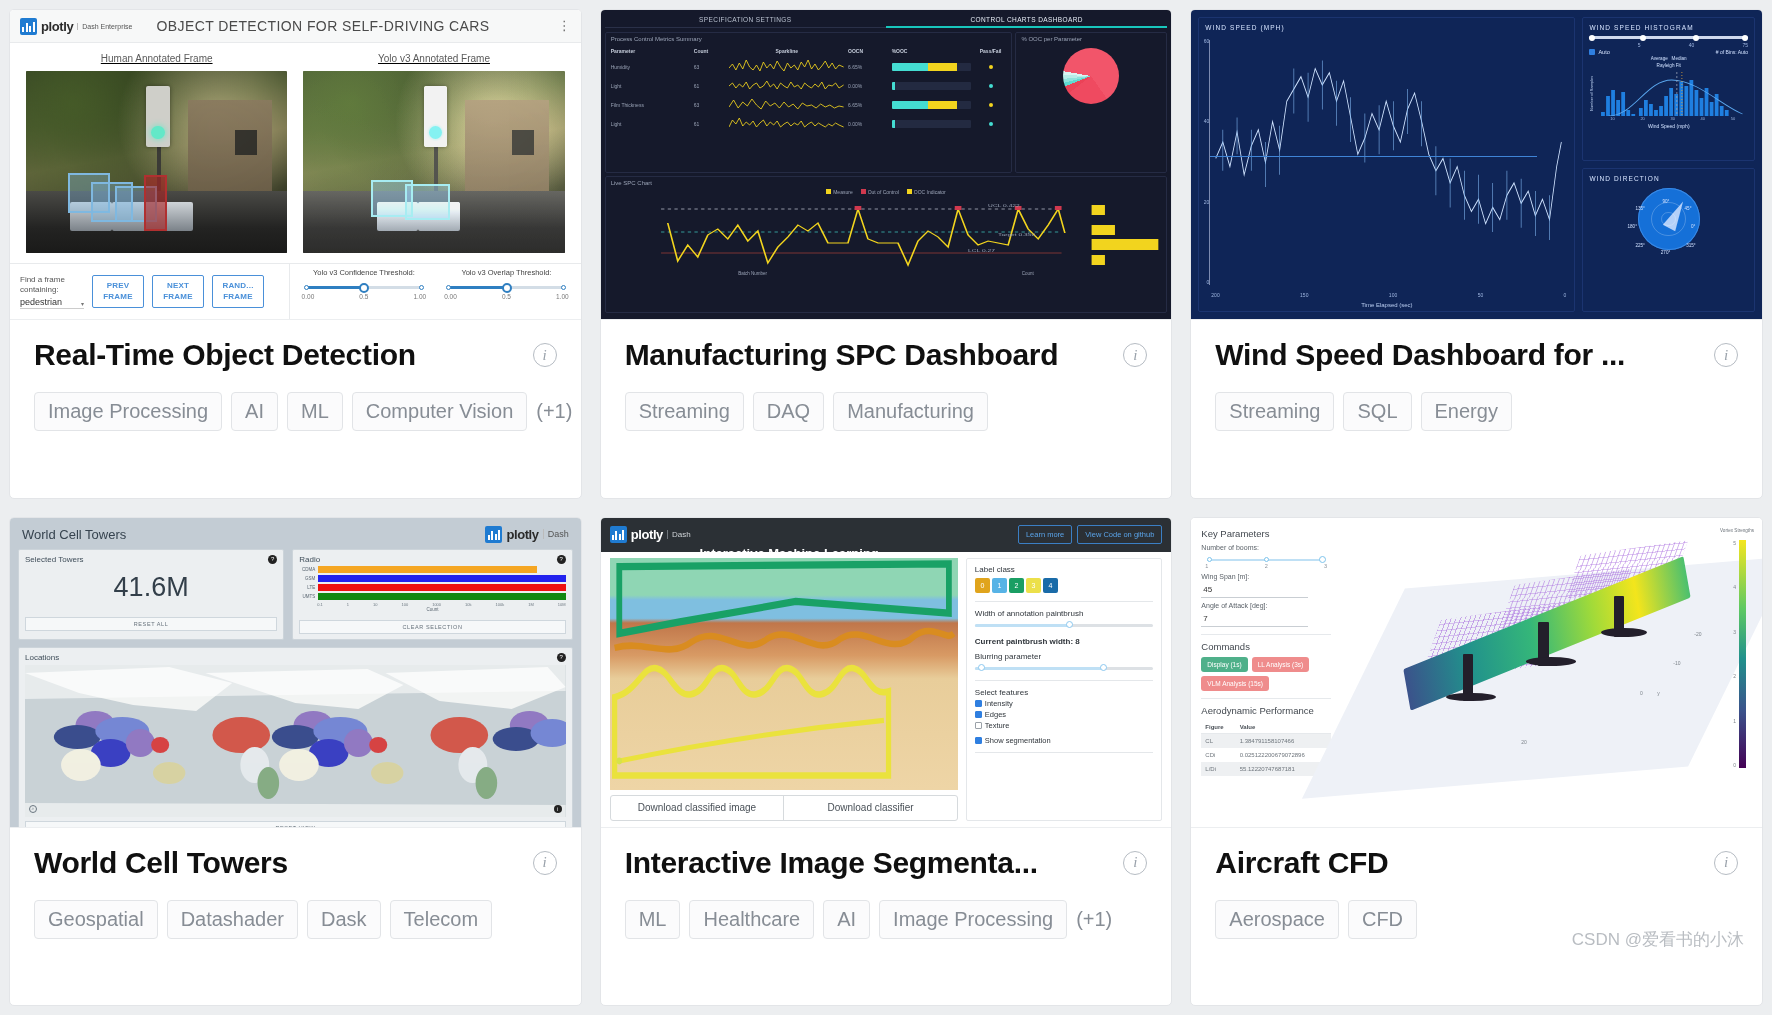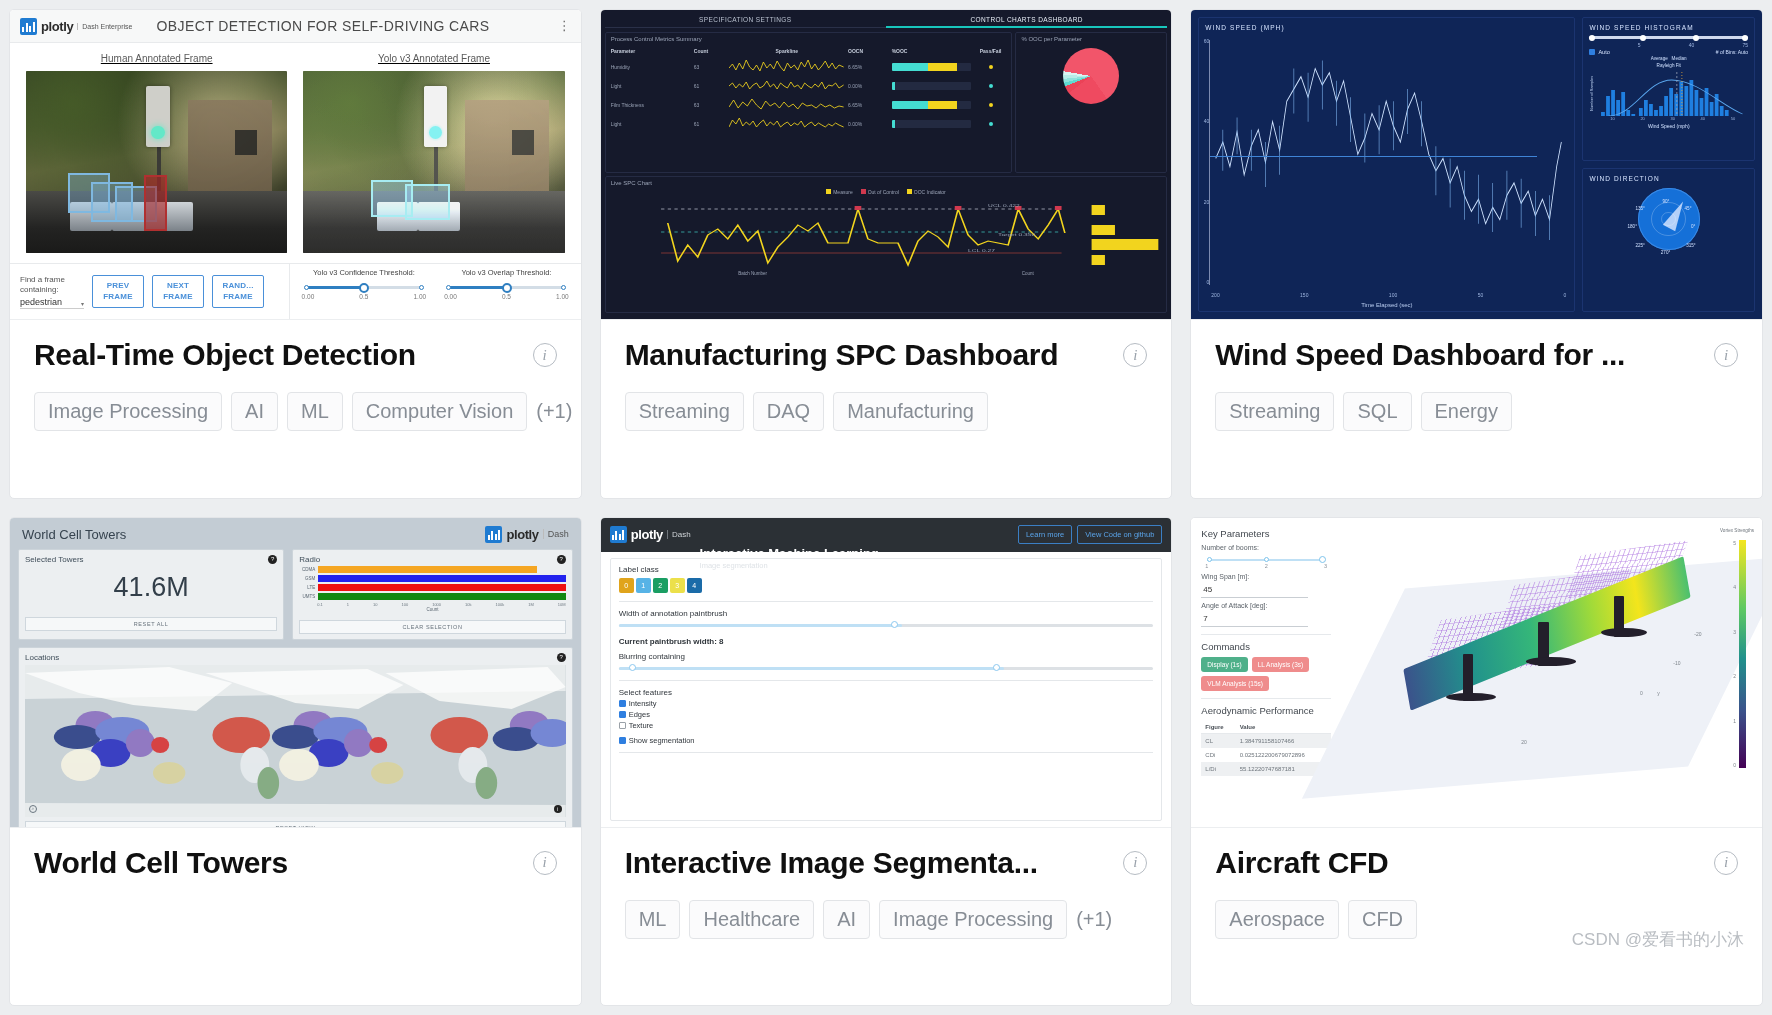--- a/index.html
+++ b/index.html
@@ -781,20 +781,26 @@
           </div>
           <div class="wct-btn" style="margin-top:4px">RESET VIEW</div>
         </div>
       </div>
     </div>
     <div class="meta">
       <div class="meta-top">
         <div class="title">World Cell Towers</div>
         <div class="info-icon">i</div>
       </div>
+      <div class="tags">
+        <span class="tag">Geospatial</span>
+        <span class="tag">Datashader</span>
+        <span class="tag">Dask</span>
+        <span class="tag">Telecom</span>
+      </div>
     </div>
   </div>
 
   <div class="card">
     <div class="thumb">
       <div class="seg">
         <div class="seg-bar">
           <div class="seg-plot">
             <span class="plotly-mark">
                 <i class="pm1"></i>
@@ -808,37 +814,52 @@
           <div>
             <div class="seg-h1">Interactive Machine Learning</div>
             <div class="seg-h2">Image segmentation</div>
           </div>
           <div class="seg-btns">
             <div class="seg-btn">Learn more</div>
             <div class="seg-btn">View Code on github</div>
           </div>
         </div>
         <div class="seg-body">
+          <div class="seg-left">
+            <div class="seg-canvas">
+              <svg width="100%" height="100%" viewBox="0 0 300 160" preserveAspectRatio="none">
+                <path d="M8,6 L292,4 L292,38 L160,30 L60,44 L8,52 Z" fill="none" stroke="#19a166" stroke-width="5"></path>
+                <path d="M4,62 C30,56 50,70 70,58 C95,44 112,70 135,56 C158,44 176,70 198,56 C220,44 240,70 262,54 C278,44 290,58 296,52" fill="none" stroke="#d98c20" stroke-width="4.5"></path>
+                <path d="M4,150 L4,96 C24,92 28,74 40,76 C52,78 56,96 70,94 C84,92 86,74 98,76 C110,78 112,96 126,94 C140,92 142,74 154,76 C166,78 168,96 182,94 C196,92 198,74 210,76 C222,78 224,96 240,92 L240,150 Z" fill="none" stroke="#eae23d" stroke-width="4.5"></path>
+                <path d="M8,140 C80,128 160,118 236,112" fill="none" stroke="#eae23d" stroke-width="3.5"></path>
+                <circle cx="8" cy="140" r="2.4" fill="#d6e24a"></circle>
+              </svg>
+            </div>
+            <div class="seg-dl">
+              <div>Download classified image</div>
+              <div>Download classifier</div>
+            </div>
+          </div>
           <div class="seg-right">
             <div class="seg-lab">Label class</div>
             <div class="classes">
               <span style="background:#e0a41c">0</span>
               <span style="background:#57b3e6">1</span>
               <span style="background:#1a9e63">2</span>
               <span style="background:#ece04a">3</span>
               <span style="background:#1a6ba8">4</span>
             </div>
             <div class="seg-hr"></div>
             <div>Width of annotation paintbrush</div>
             <div class="seg-slider">
                 <u style="width:53%"></u>
                 <i style="left:51%"></i>
               </div>
             <div style="font-weight:bold;margin-top:6px">Current paintbrush width: 8</div>
-            <div style="margin-top:6px">Blurring containing</div>
+            <div style="margin-top:6px">Blurring parameter</div>
             <div class="seg-slider">
                 <u style="width:72%"></u>
                 <i style="left:2%"></i>
                 <i style="left:70%"></i>
               </div>
             <div class="seg-hr"></div>
             <div>Select features</div>
             <div class="ck">
                 <b class="on"></b>
                 <span>Intensity</span>

